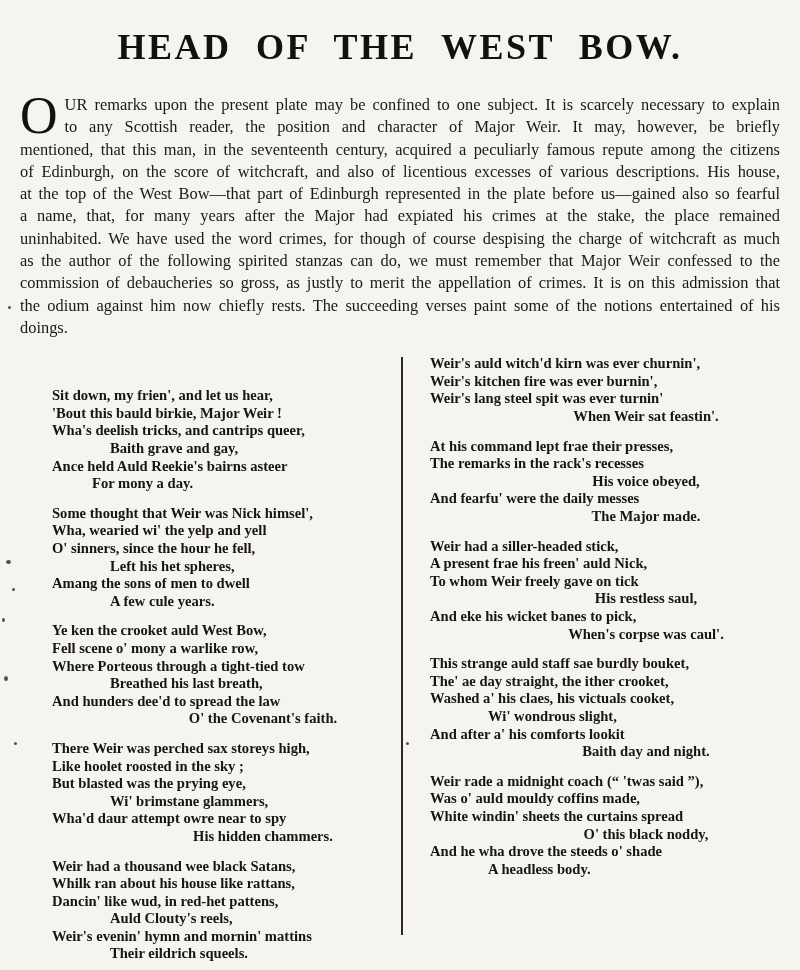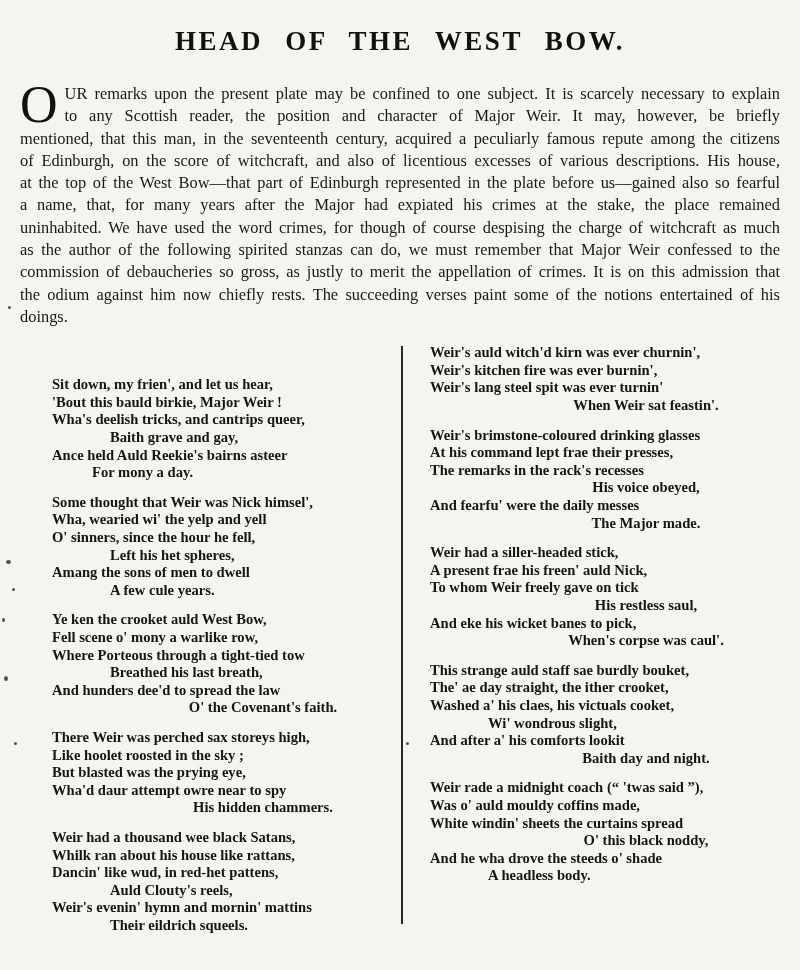--- a/index.html
+++ b/index.html
@@ -9,21 +9,21 @@
     font-family: "Liberation Serif", "DejaVu Serif", serif;
     color: #161412;
     position: relative;
     overflow: hidden;
   }
   .page { padding: 18px 20px 0 20px; position: relative; }
 
   .page-title {
     text-align: center;
     font-weight: bold;
-    font-size: 27px;
+    font-size: 36px;
     letter-spacing: 2.5px;
     word-spacing: 13px;
     margin: 8px 0 26px 0;
     color: #121110;
   }
 
   .intro {
     font-size: 16.4px;
     line-height: 22.3px;
     text-align: justify;
@@ -113,20 +113,21 @@
           <div class="vline ind-0">Fell scene o' mony a warlike row,</div>
           <div class="vline ind-0">Where Porteous through a tight-tied tow</div>
           <div class="vline ind-2">Breathed his last breath,</div>
           <div class="vline ind-0">And hunders dee'd to spread the law</div>
           <div class="vline ind-3">O' the Covenant's faith.</div>
         </div>
         <div class="stanza">
           <div class="vline ind-0">There Weir was perched sax storeys high,</div>
           <div class="vline ind-0">Like hoolet roosted in the sky ;</div>
           <div class="vline ind-0">But blasted was the prying eye,</div>
+          <div class="vline ind-2">Wi' brimstane glammers,</div>
           <div class="vline ind-0">Wha'd daur attempt owre near to spy</div>
           <div class="vline ind-3">His hidden chammers.</div>
         </div>
         <div class="stanza">
           <div class="vline ind-0">Weir had a thousand wee black Satans,</div>
           <div class="vline ind-0">Whilk ran about his house like rattans,</div>
           <div class="vline ind-0">Dancin' like wud, in red-het pattens,</div>
           <div class="vline ind-2">Auld Clouty's reels,</div>
           <div class="vline ind-0">Weir's evenin' hymn and mornin' mattins</div>
           <div class="vline ind-2">Their eildrich squeels.</div>
@@ -134,21 +135,20 @@
       </div>
     <div class="col-divider"></div>
     <div class="poem-col" id="col-right">
         <div class="stanza">
           <div class="vline ind-0">Weir's auld witch'd kirn was ever churnin',</div>
           <div class="vline ind-0">Weir's kitchen fire was ever burnin',</div>
           <div class="vline ind-0">Weir's lang steel spit was ever turnin'</div>
           <div class="vline ind-3">When Weir sat feastin'.</div>
         </div>
         <div class="stanza">
-          <div class="vline ind-0">Weir's brimstone-coloured drinking glasses</div>
           <div class="vline ind-0">At his command lept frae their presses,</div>
           <div class="vline ind-0">The remarks in the rack's recesses</div>
           <div class="vline ind-3">His voice obeyed,</div>
           <div class="vline ind-0">And fearfu' were the daily messes</div>
           <div class="vline ind-3">The Major made.</div>
         </div>
         <div class="stanza">
           <div class="vline ind-0">Weir had a siller-headed stick,</div>
           <div class="vline ind-0">A present frae his freen' auld Nick,</div>
           <div class="vline ind-0">To whom Weir freely gave on tick</div>

